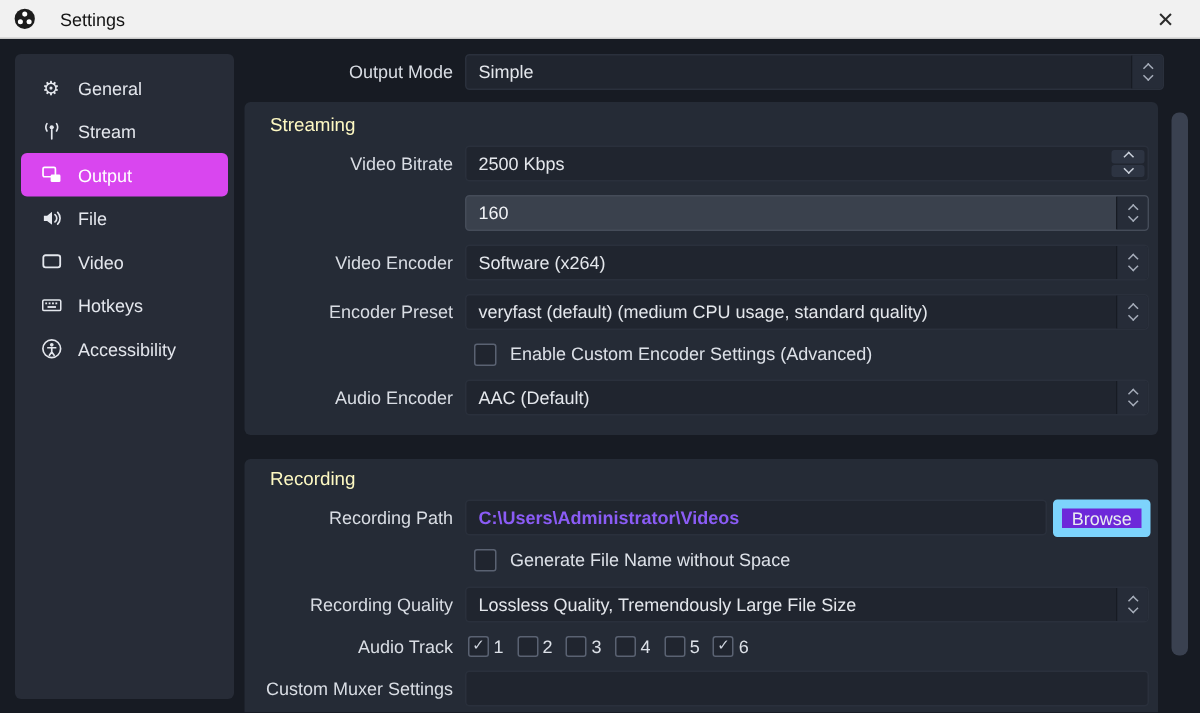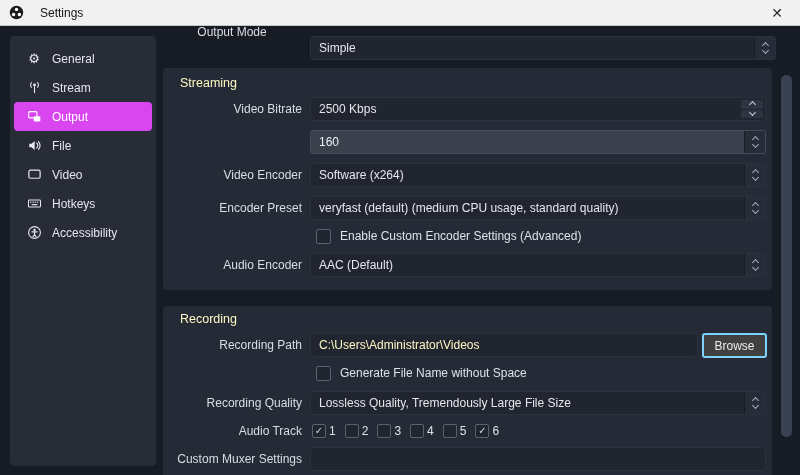--- a/index.html
+++ b/index.html
@@ -52,24 +52,24 @@
 
   .spin-btns { width:22px; align-self:stretch; margin:2px 2px 2px 0;
                display:flex; flex-direction:column; gap:1px; }
   .spin-b { flex:1; background:#2d3442; border-radius:2px;
             display:flex; align-items:center; justify-content:center; }
   .spin-b .chev { border-color:#ccd2dc; }
 
   .field.editable { background:#3a414d; border-color:#454c59; color:#f0f2f6; }
 
   .text-input { position:absolute; height:24px; background:#20252f; border:1px solid #2a303c;
-                border-radius:3px; color:#fef9c3; font-size:12px; padding:0 8px;
-                font-family:"Liberation Sans", sans-serif; outline:none; }
-
-  .btn { position:absolute; background:#404040; border:2px solid #7dd3fc; border-radius:3px;
+                border-radius:3px; color:#8b5cf6; font-size:12px; padding:0 8px;
+                font-family:"Liberation Sans", sans-serif; outline:none;font-weight:bold; }
+
+  .btn { position:absolute; background:#6d28d9; border:6px solid #7dd3fc; border-radius:3px;
          color:#e9ecf1; font-size:12px; display:flex; align-items:center; justify-content:center; }
 
   .cb { position:absolute; width:15px; height:15px; background:#20252f;
         border:1px solid #5a6272; border-radius:2px; color:#ced4dd;
         font-size:11px; line-height:13px; text-align:center; }
   .cb-label { position:absolute; font-size:12px; color:#dde1e8; line-height:15px; white-space:nowrap; }
 
   .track-row { position:absolute; left:312px; top:424px; display:flex; align-items:center; }
   .track-cb { width:14px; height:14px; background:#20252f; border:1px solid #5a6272;
               border-radius:2px; color:#ced4dd; font-size:10px; line-height:12px;
@@ -160,21 +160,21 @@
         <svg viewBox="0 0 16 16" fill="none" stroke="currentColor" stroke-width="1.2" stroke-linecap="round">
             <circle cx="8" cy="8" r="6.3"></circle>
             <circle cx="8" cy="5.2" r="1.3" fill="currentColor" stroke="none"></circle>
             <path d="M5.2 7.3h5.6M8 7.3v3M8 10.3l-1.7 2.3M8 10.3l1.7 2.3"></path>
           </svg>
       </span>
       <span>Accessibility</span>
     </div>
   </div>
 
-  <div class="glabel" style="top:20px;text-align:center;">Output Mode</div>
+  <div class="glabel" style="top:36px;">Output Mode</div>
   <div class="field w-top" style="top:36px;">
     <span class="val">Simple</span>
     <span class="combo-btn">
         <i class="chev up"></i>
         <i class="chev down"></i>
       </span>
   </div>
 
   <div class="groupbox" id="box-streaming"></div>
   <div class="box-header" style="top:76px;">Streaming</div>

